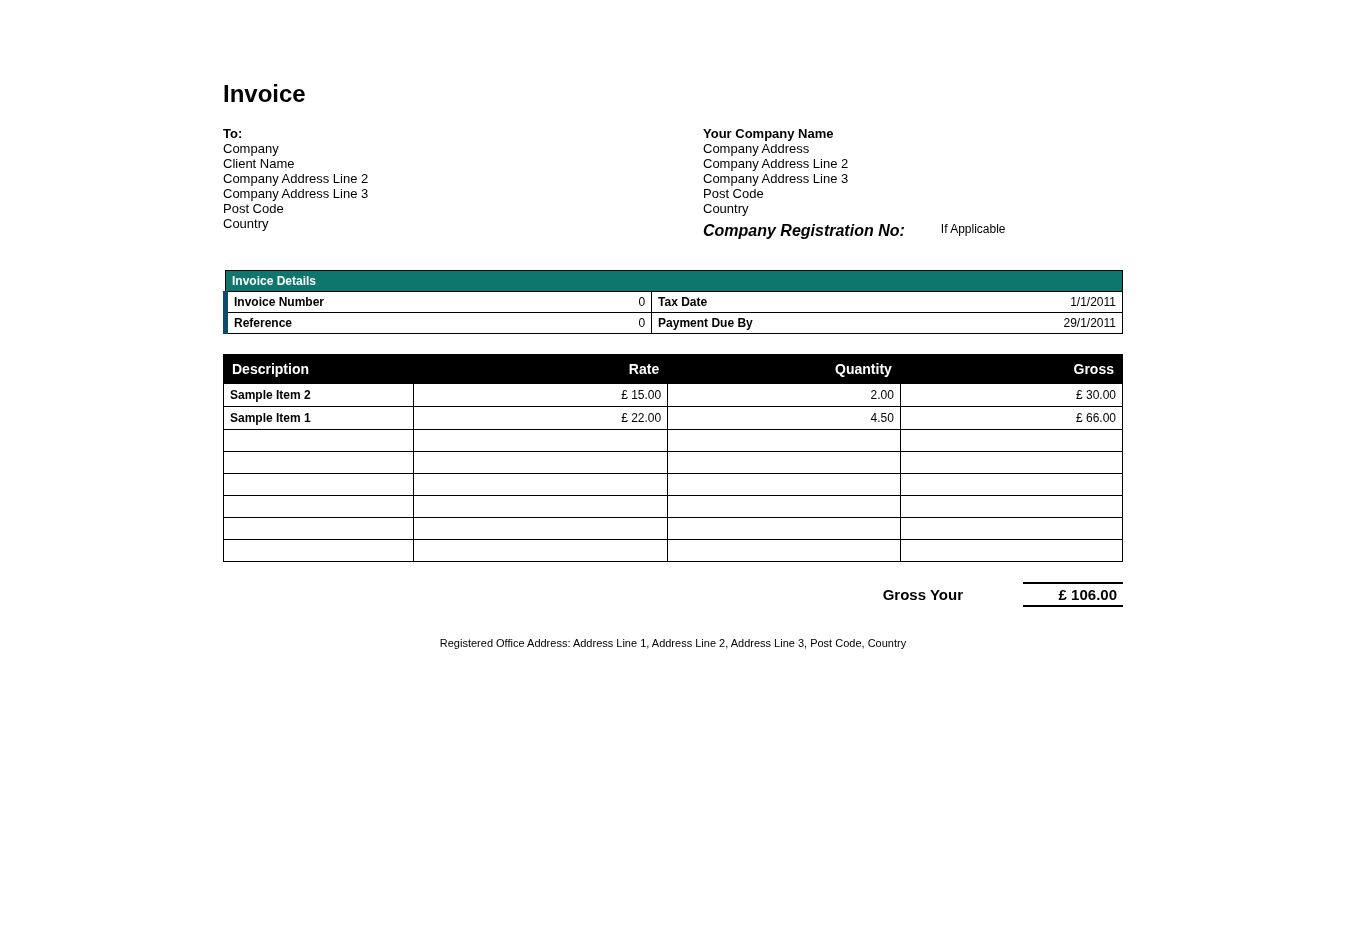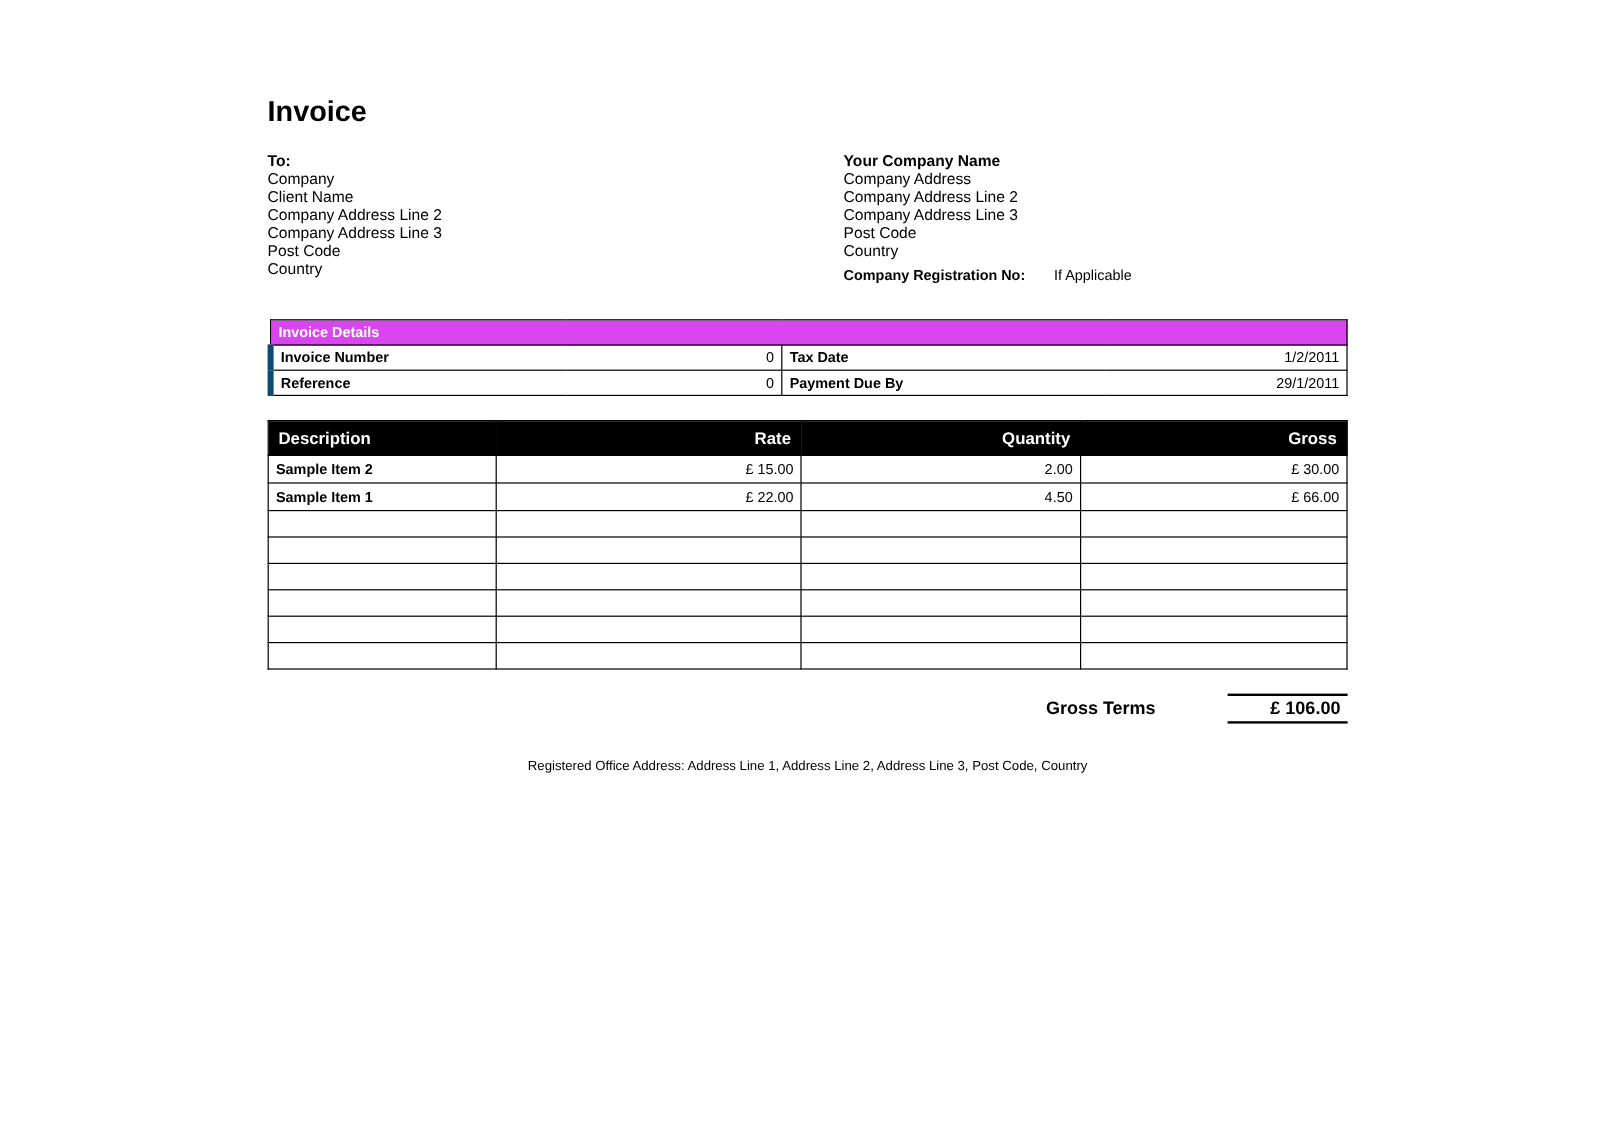--- a/index.html
+++ b/index.html
@@ -54,38 +54,39 @@
     }
 
     .company-reg {
       display: flex;
       align-items: flex-start;
       margin-top: 6px;
     }
 
     .company-reg-label {
       font-weight: bold;
-      font-size: 12px;
-      margin-right: 24px;
+      font-size: 16px;
+      margin-right: 36px;
       white-space: nowrap;
+      font-style: italic;
     }
 
     .company-reg-value {
       font-size: 12px;
     }
 
     
     .invoice-details-table {
       width: 100%;
       border-collapse: collapse;
       margin-bottom: 20px;
     }
 
     .invoice-details-header {
-      background: #d946ef;
+      background: #0f766e;
       color: #ffffff;
       font-weight: bold;
       font-size: 14px;
       padding: 5px 8px;
     }
 
     .invoice-details-table td {
       border: 1px solid #000000;
       padding: 3px 6px;
       font-size: 12px;
@@ -249,21 +250,21 @@
     <thead>
       <tr>
         <td colspan="4" class="invoice-details-header">Invoice Details</td>
       </tr>
     </thead>
     <tbody>
       <tr>
         <td class="label-cell">Invoice Number</td>
         <td class="value-cell">0</td>
         <td class="right-label-cell">Tax Date</td>
-        <td class="right-value-cell">1/2/2011</td>
+        <td class="right-value-cell">1/1/2011</td>
       </tr>
       <tr>
         <td class="label-cell">Reference</td>
         <td class="value-cell">0</td>
         <td class="right-label-cell">Payment Due By</td>
         <td class="right-value-cell">29/1/2011</td>
       </tr>
     </tbody>
   </table>
 
@@ -322,18 +323,18 @@
         <tr class="empty-row">
           <td class="desc-col"></td>
           <td class="rate-col right"></td>
           <td class="qty-col right"></td>
           <td class="gross-col right"></td>
         </tr>
       </tbody>
   </table>
 
   <div class="gross-total-section">
-    <span class="gross-total-label">Gross Terms</span>
+    <span class="gross-total-label">Gross Your</span>
     <span class="gross-total-value">£ 106.00</span>
   </div>
 
   <div class="footer-text">Registered Office Address: Address Line 1, Address Line 2, Address Line 3, Post Code, Country</div>
 </div>
 
 </body></html>

